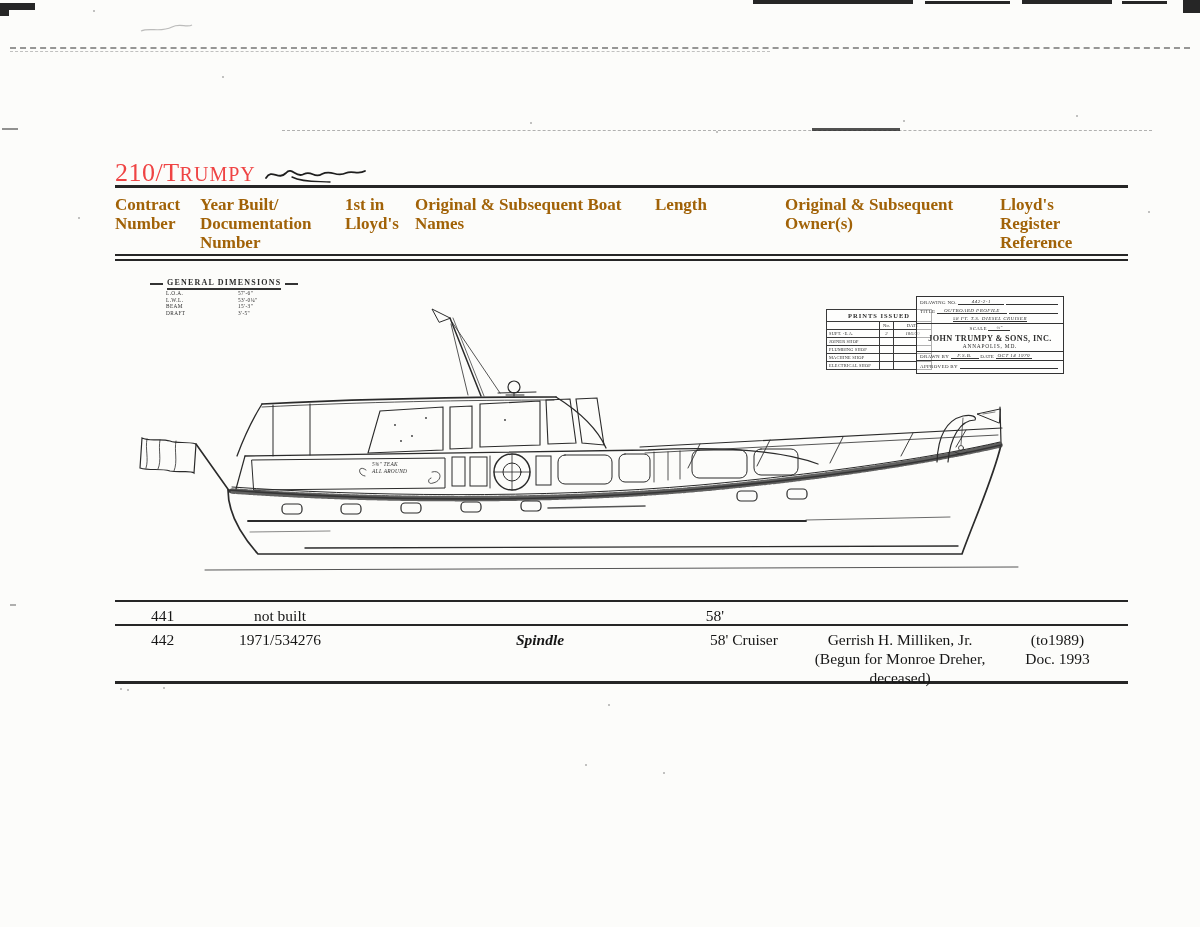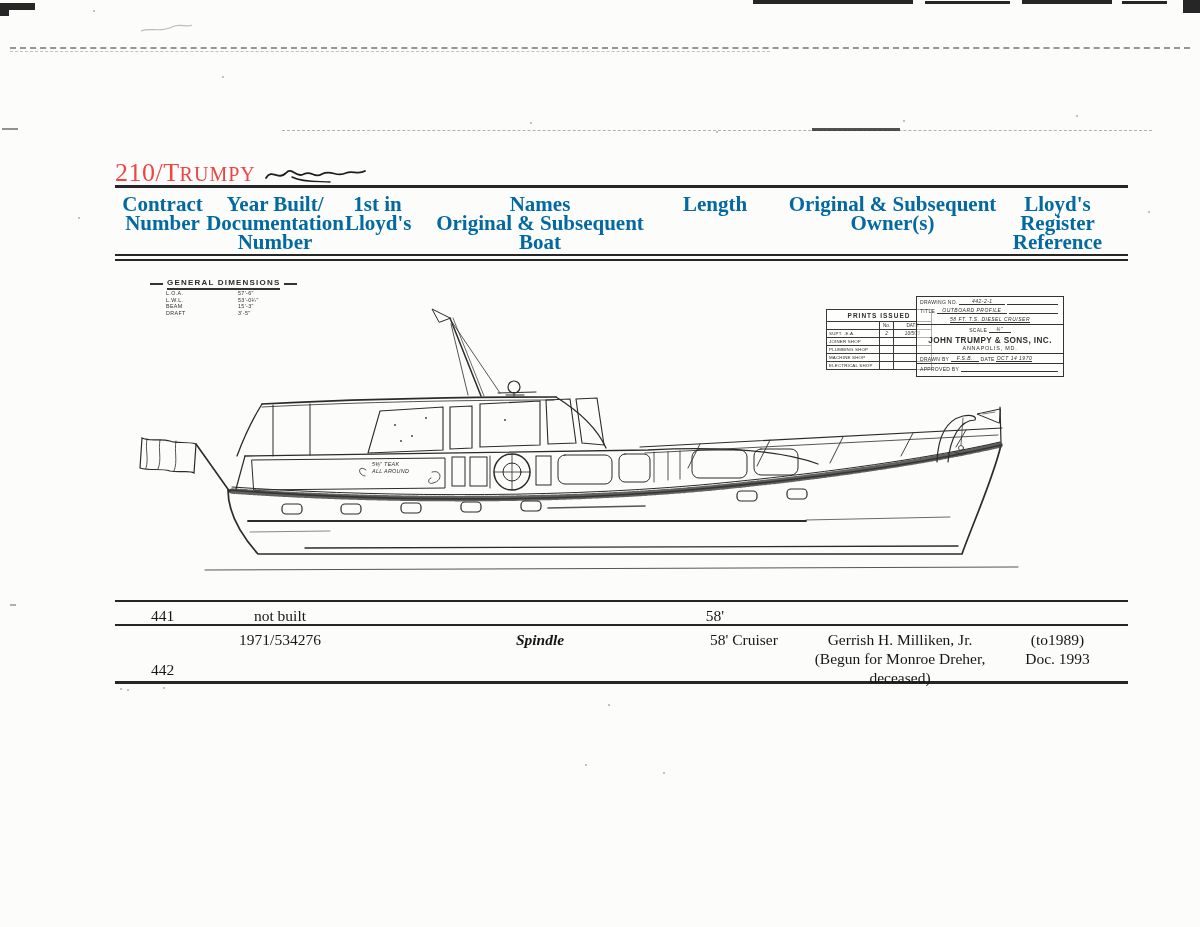--- a/index.html
+++ b/index.html
@@ -7,30 +7,30 @@
         font-family:"Liberation Serif",serif;color:#1c1c1c;}
   .abs{position:absolute;}
   .rule{position:absolute;background:#262626;}
   .speck{position:absolute;width:2px;height:2px;border-radius:50%;background:#6f6f6f;opacity:.55;}
 
   
   .heading{position:absolute;left:115px;top:158px;font-size:26px;letter-spacing:.5px;color:#ef4444;white-space:nowrap;}
   .heading .caps{font-size:20px;letter-spacing:1px;}
 
   
-  .hdr-cell{position:absolute;text-align:center;font-weight:bold;font-size:21px;line-height:19px;color:#0369a1;}
+  .hdr-cell{position:absolute;font-weight:bold;font-size:17px;line-height:19px;color:#a16207;}
   .hdr-cell span{display:block;}
 
   
   .cell{position:absolute;text-align:center;font-size:15.5px;line-height:19px;color:#161616;}
   .cell span{display:block;}
   .boatname{font-weight:bold;font-style:italic;}
 
   
-  .draw-text{font-family:Liberation Sans, sans-serif;color:#2d2d2d;}
+  .draw-text{font-family:Liberation Serif, serif;color:#2d2d2d;}
   .gen-dim{position:absolute;left:150px;top:278px;width:190px;}
   .gd-title{display:flex;align-items:center;gap:4px;}
   .gd-dash{width:13px;height:2px;background:#333;}
   .gd-title-text{font-size:8px;font-weight:bold;letter-spacing:1.2px;border-bottom:2px solid #333;padding-bottom:1px;}
   .gd-row{display:flex;font-size:5.3px;line-height:6.6px;letter-spacing:.4px;margin-left:16px;}
   .gd-row .lbl{width:72px;}
 
   .pi{position:absolute;left:826px;top:309px;width:104px;border:1.2px solid #3a3a3a;background:rgba(255,255,255,.6);}
   .pi-title{font-size:6.5px;letter-spacing:1px;text-align:center;padding:2px 0;font-weight:bold;}
   .pi-sub,.pi-row{display:flex;border-top:1px solid #3a3a3a;}
@@ -109,22 +109,22 @@
   <div class="hdr-cell" style="left:200px;top:195px;width:150px;">
     <span>Year Built/</span>
     <span>Documentation</span>
     <span>Number</span>
   </div>
   <div class="hdr-cell" style="left:345px;top:195px;width:65px;">
     <span>1st in</span>
     <span>Lloyd's</span>
   </div>
   <div class="hdr-cell" style="left:415px;top:195px;width:250px;">
+    <span>Original &amp; Subsequent Boat</span>
     <span>Names</span>
-    <span>Original &amp; Subsequent Boat</span>
   </div>
   <div class="hdr-cell" style="left:655px;top:195px;width:120px;">
     <span>Length</span>
   </div>
   <div class="hdr-cell" style="left:785px;top:195px;width:215px;">
     <span>Original &amp; Subsequent</span>
     <span>Owner(s)</span>
   </div>
   <div class="hdr-cell" style="left:1000px;top:195px;width:115px;">
     <span>Lloyd's</span>
@@ -331,21 +331,21 @@
 
   <div class="teak-note draw-text">
     <span>5⅜" TEAK</span><br>
     <span>ALL AROUND</span>
   </div>
 
   <div class="cell" style="left:115px;top:606px;width:95px;">441</div>
   <div class="cell" style="left:205px;top:606px;width:150px;">not built</div>
   <div class="cell" style="left:655px;top:606px;width:120px;">58'</div>
 
-  <div class="cell" style="left:115px;top:660px;width:95px;">442</div>
+  <div class="cell" style="left:115px;top:630px;width:95px;">442</div>
   <div class="cell" style="left:205px;top:630px;width:150px;">1971/534276</div>
   <div class="cell" style="left:415px;top:630px;width:250px;">
     <span class="boatname" style="display:inline;">Spindle</span>
   </div>
   <div class="cell" style="left:684px;top:630px;width:120px;">58' Cruiser</div>
   <div class="cell" style="left:790px;top:630px;width:220px;">
     <span>Gerrish H. Milliken, Jr.</span>
     <span>(Begun for Monroe Dreher,</span>
     <span>deceased)</span>
   </div>

